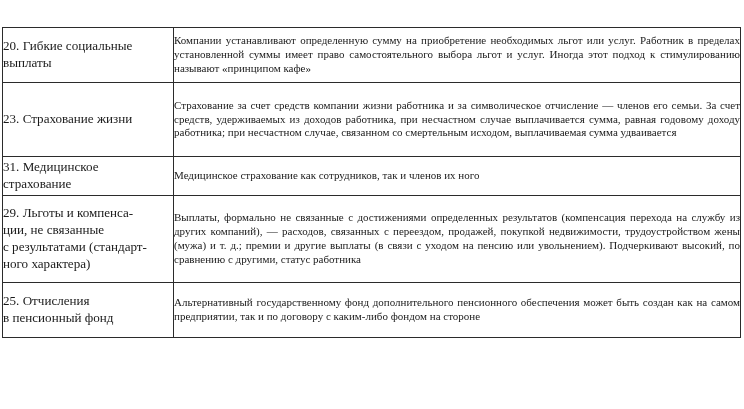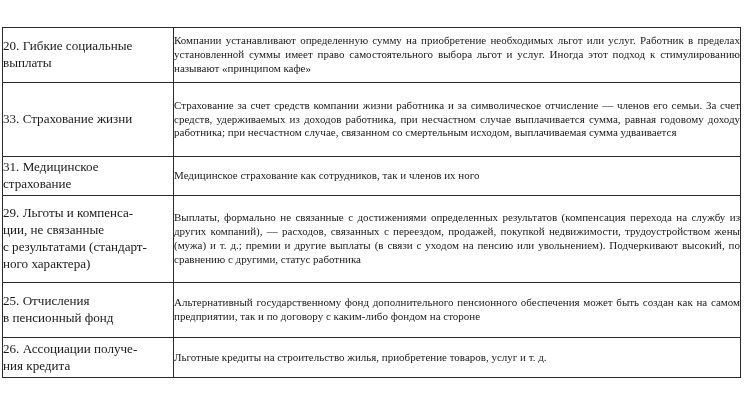--- a/index.html
+++ b/index.html
@@ -78,21 +78,21 @@
         <span class="cell-text">20. Гибкие социальные
 выплаты</span>
       </td>
       <td class="desc-cell">
         <span class="cell-text">Компании устанавливают определенную сумму на приобретение необходимых льгот или услуг. Работник в пределах установленной суммы имеет право самостоятельного выбора льгот и услуг. Иногда этот подход к стимулированию называют «принципом кафе»</span>
       </td>
     </tr>
 
     <tr class="row-21">
       <td class="term-cell">
-        <span class="cell-text">33. Страхование жизни</span>
+        <span class="cell-text">23. Страхование жизни</span>
       </td>
       <td class="desc-cell">
         <span class="cell-text">Страхование за счет средств компании жизни работника и за символическое отчисление — членов его семьи. За счет средств, удерживаемых из доходов работника, при несчастном случае выплачивается сумма, равная годовому доходу работника; при несчастном случае, связанном со смертельным исходом, выплачиваемая сумма удваивается</span>
       </td>
     </tr>
 
 
     <tr class="row-23">
       <td class="term-cell">
         <span class="cell-text">31. Медицинское
@@ -118,24 +118,15 @@
     <tr class="row-25">
       <td class="term-cell">
         <span class="cell-text">25. Отчисления
 в пенсионный фонд</span>
       </td>
       <td class="desc-cell">
         <span class="cell-text">Альтернативный государственному фонд дополнительного пенсионного обеспечения может быть создан как на самом предприятии, так и по договору с каким-либо фондом на стороне</span>
       </td>
     </tr>
 
-    <tr class="row-26">
-      <td class="term-cell">
-        <span class="cell-text">26. Ассоциации получе-
-ния кредита</span>
-      </td>
-      <td class="desc-cell short">
-        <span class="cell-text">Льготные кредиты на строительство жилья, приобретение товаров, услуг и т. д.</span>
-      </td>
-    </tr>
 
   </tbody>
 </table>
 
 </body></html>

